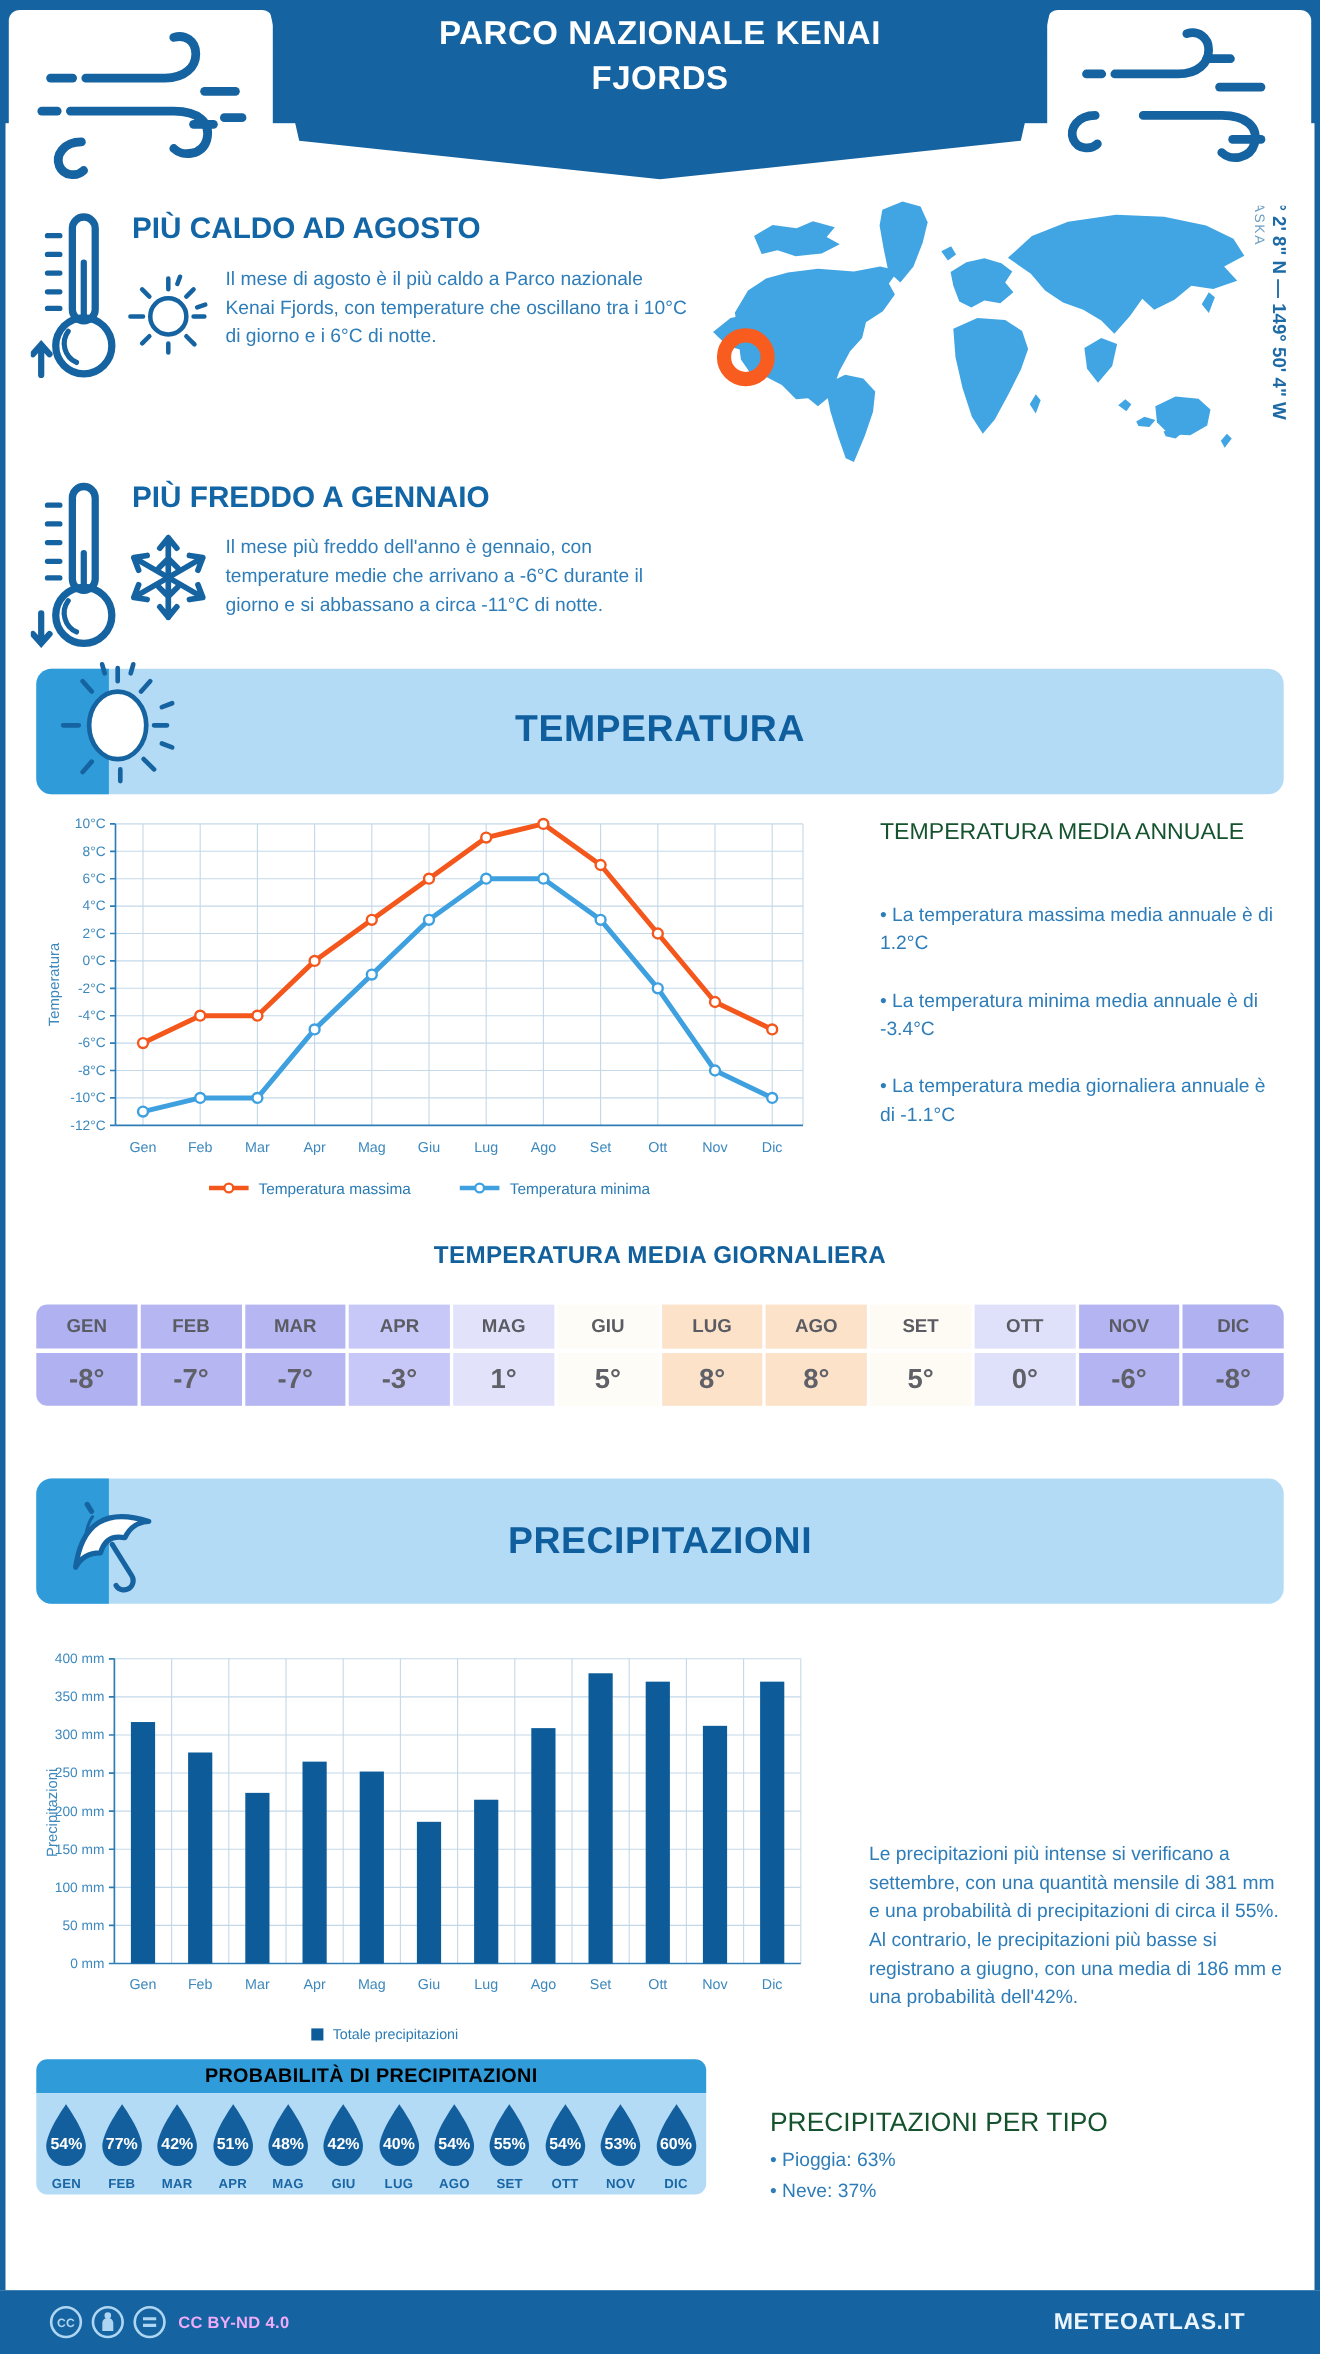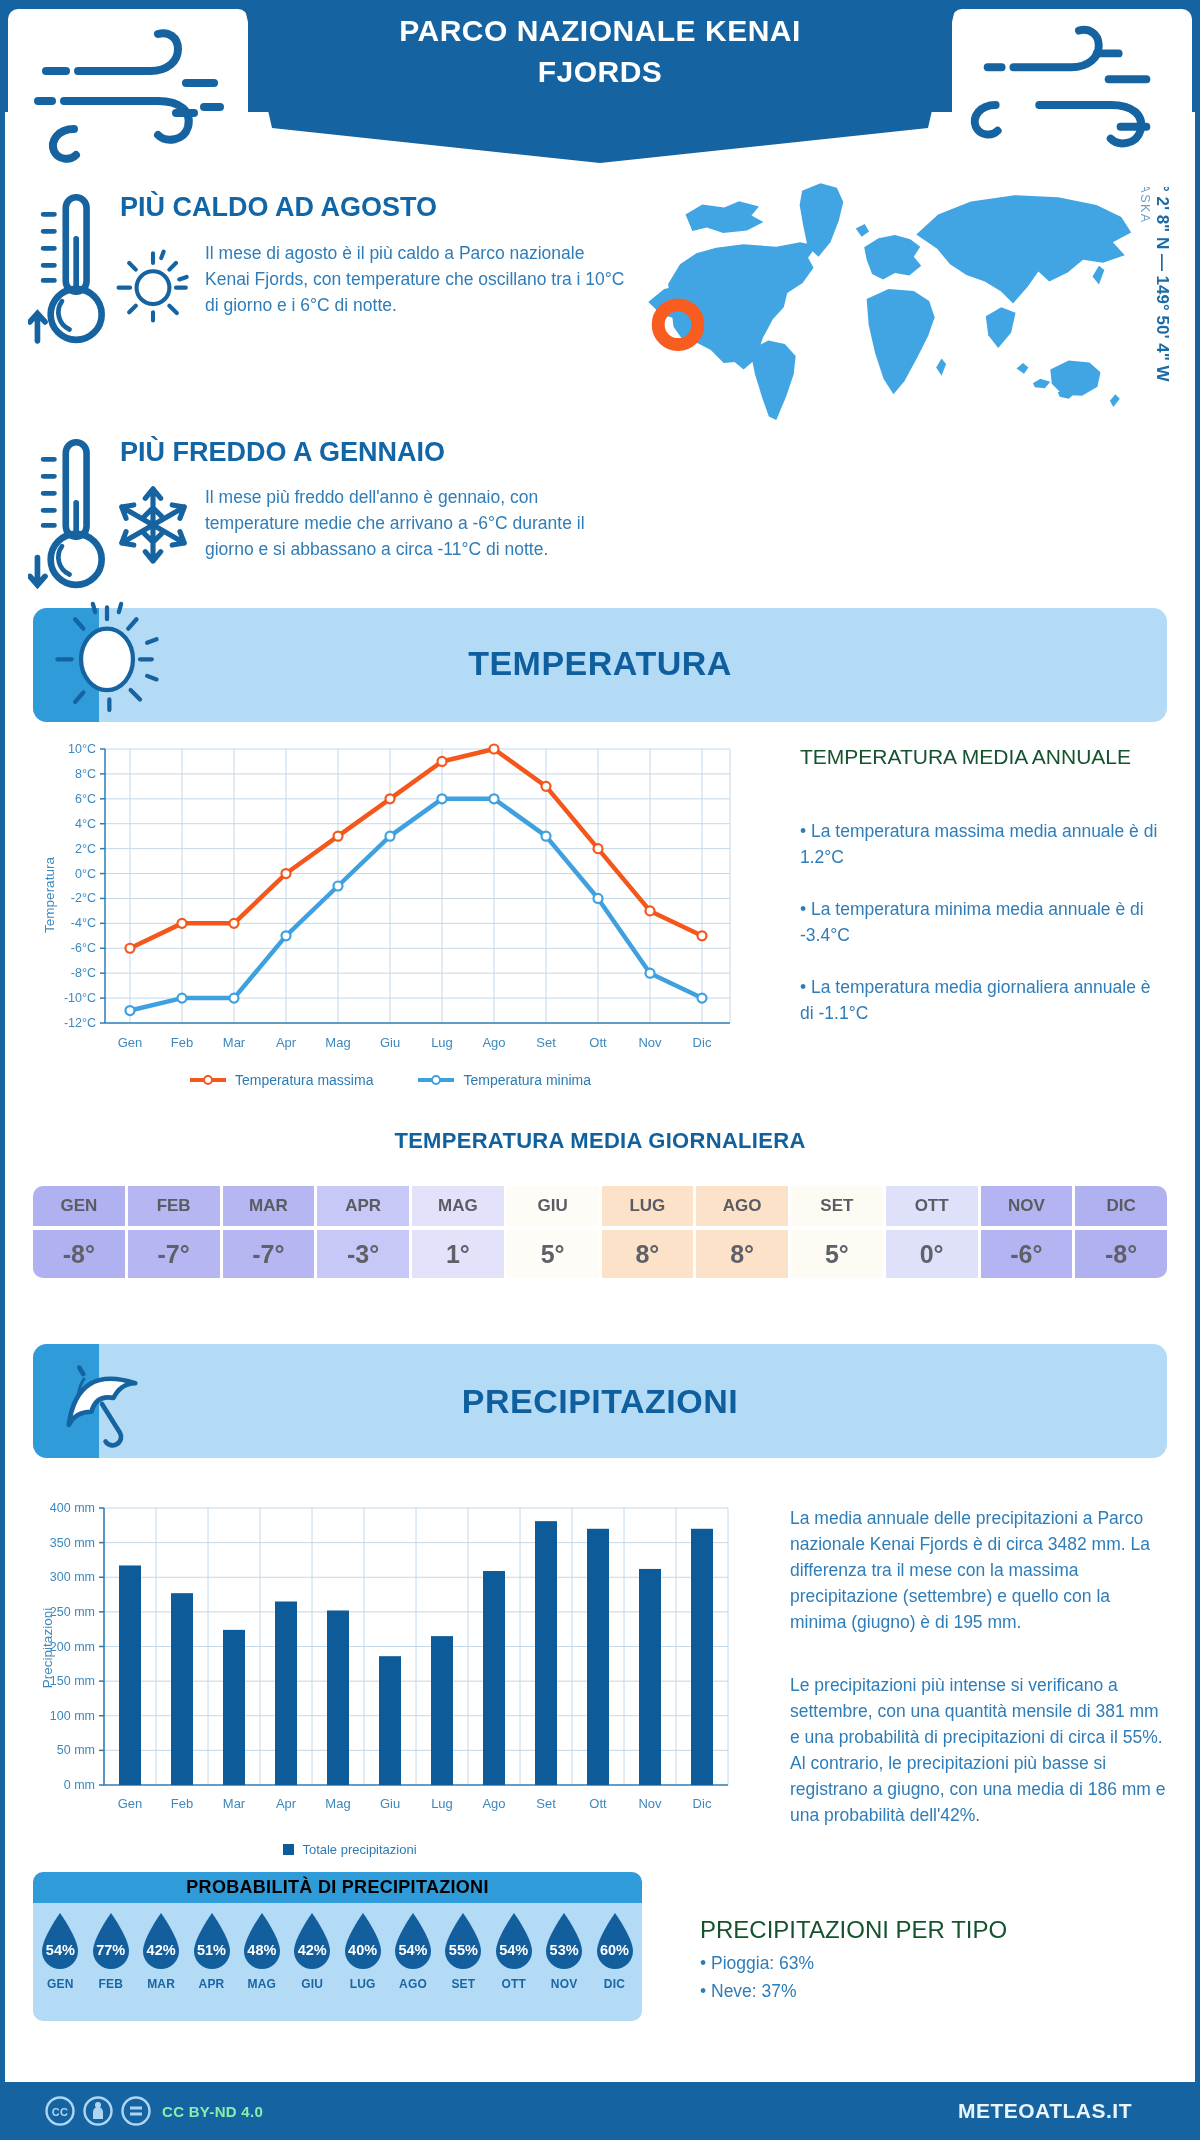--- a/index.html
+++ b/index.html
@@ -47,30 +47,30 @@
   .mtable .vc{height:48px;display:flex;align-items:center;justify-content:center;
         font-size:25px;font-weight:bold;color:#5f6068;}
   .mtable .hc:first-child{border-top-left-radius:10px;}
   .mtable .hc:nth-child(12){border-top-right-radius:10px;}
   .mtable .vc:nth-child(13){border-bottom-left-radius:10px;}
   .mtable .vc:nth-child(24){border-bottom-right-radius:10px;}
   
   .prob{position:absolute;left:33px;top:1872px;width:609px;}
   .prob-h{height:31px;background:#2f9bd9;border-radius:10px 10px 0 0;color:#000000;
         font-size:18px;font-weight:bold;text-align:center;line-height:31px;letter-spacing:.3px;}
-  .prob-b{height:118px;background:#b3dbf6;border-radius:0 0 10px 10px;display:flex;
+  .prob-b{height:92px;background:#b3dbf6;border-radius:0 0 10px 10px;display:flex;
         justify-content:space-evenly;align-items:flex-start;padding-top:8px;box-sizing:border-box;}
   .drop{position:relative;width:46px;text-align:center;}
   .drop .pct{position:absolute;left:0;top:31px;width:46px;text-align:center;color:#fff;
         font-size:14.5px;font-weight:bold;}
   .drop .mon{margin-top:2px;font-size:12px;font-weight:bold;color:#1a66a4;letter-spacing:.2px;}
   
   .footer{position:absolute;left:0;top:2082px;width:1200px;height:58px;background:#1563a0;
         display:flex;align-items:center;}
-  .footer .lic{display:flex;align-items:center;gap:10px;margin-left:44px;color:#86efac;
+  .footer .lic{display:flex;align-items:center;gap:10px;margin-left:44px;color:#f0abfc;
         font-size:15px;font-weight:bold;letter-spacing:.3px;}
   .footer .site{margin-left:auto;margin-right:68px;color:#eaf4fc;font-size:21px;
         font-weight:bold;letter-spacing:.5px;}
 </style>
 </head>
 <body>
 
 <div class="page">
 
   <div class="edge" style="left:0;"></div>
@@ -424,21 +424,20 @@
       <text x="662" y="340" text-anchor="middle" font-size="13" fill="#3c88bd" font-family="Liberation Sans,sans-serif">Dic</text>
       <text x="12" y="180" font-size="13.5" fill="#3c88bd" text-anchor="middle" transform="rotate(-90 12 180)" font-family="Liberation Sans,sans-serif">Precipitazioni</text>
     </svg>
   <div class="legend-row" style="left:40px;top:1842px;width:620px;font-size:13px;" id="prec-legend">
       <div class="legend-item">
         <span style="display:inline-block;width:11px;height:11px;background:#0d5c99;"></span>
         <span>Totale precipitazioni</span>
       </div>
     </div>
 
-  <div class="panel-p" style="left:790px;top:1505px;width:378px;">La media annuale delle precipitazioni a Parco nazionale Kenai Fjords è di circa 3482 mm. La differenza tra il mese con la massima precipitazione (settembre) e quello con la minima (giugno) è di 195 mm.</div>
   <div class="panel-p" style="left:790px;top:1672px;width:378px;">Le precipitazioni più intense si verificano a settembre, con una quantità mensile di 381 mm e una probabilità di precipitazioni di circa il 55%. Al contrario, le precipitazioni più basse si registrano a giugno, con una media di 186 mm e una probabilità dell'42%.</div>
 
   <div class="prob">
     <div class="prob-h">PROBABILITÀ DI PRECIPITAZIONI</div>
     <div class="prob-b" id="drops-row">
         <div class="drop"><svg width="46" height="60" viewBox="0 0 46 60">
             <path d="M23 2 C23 2 5 27 5 40 a18 18 0 0 0 36 0 C41 27 23 2 23 2 Z" fill="#135f9e"></path>
           </svg><div class="pct">54%</div><div class="mon">GEN</div></div>
         <div class="drop"><svg width="46" height="60" viewBox="0 0 46 60">
             <path d="M23 2 C23 2 5 27 5 40 a18 18 0 0 0 36 0 C41 27 23 2 23 2 Z" fill="#135f9e"></path>

